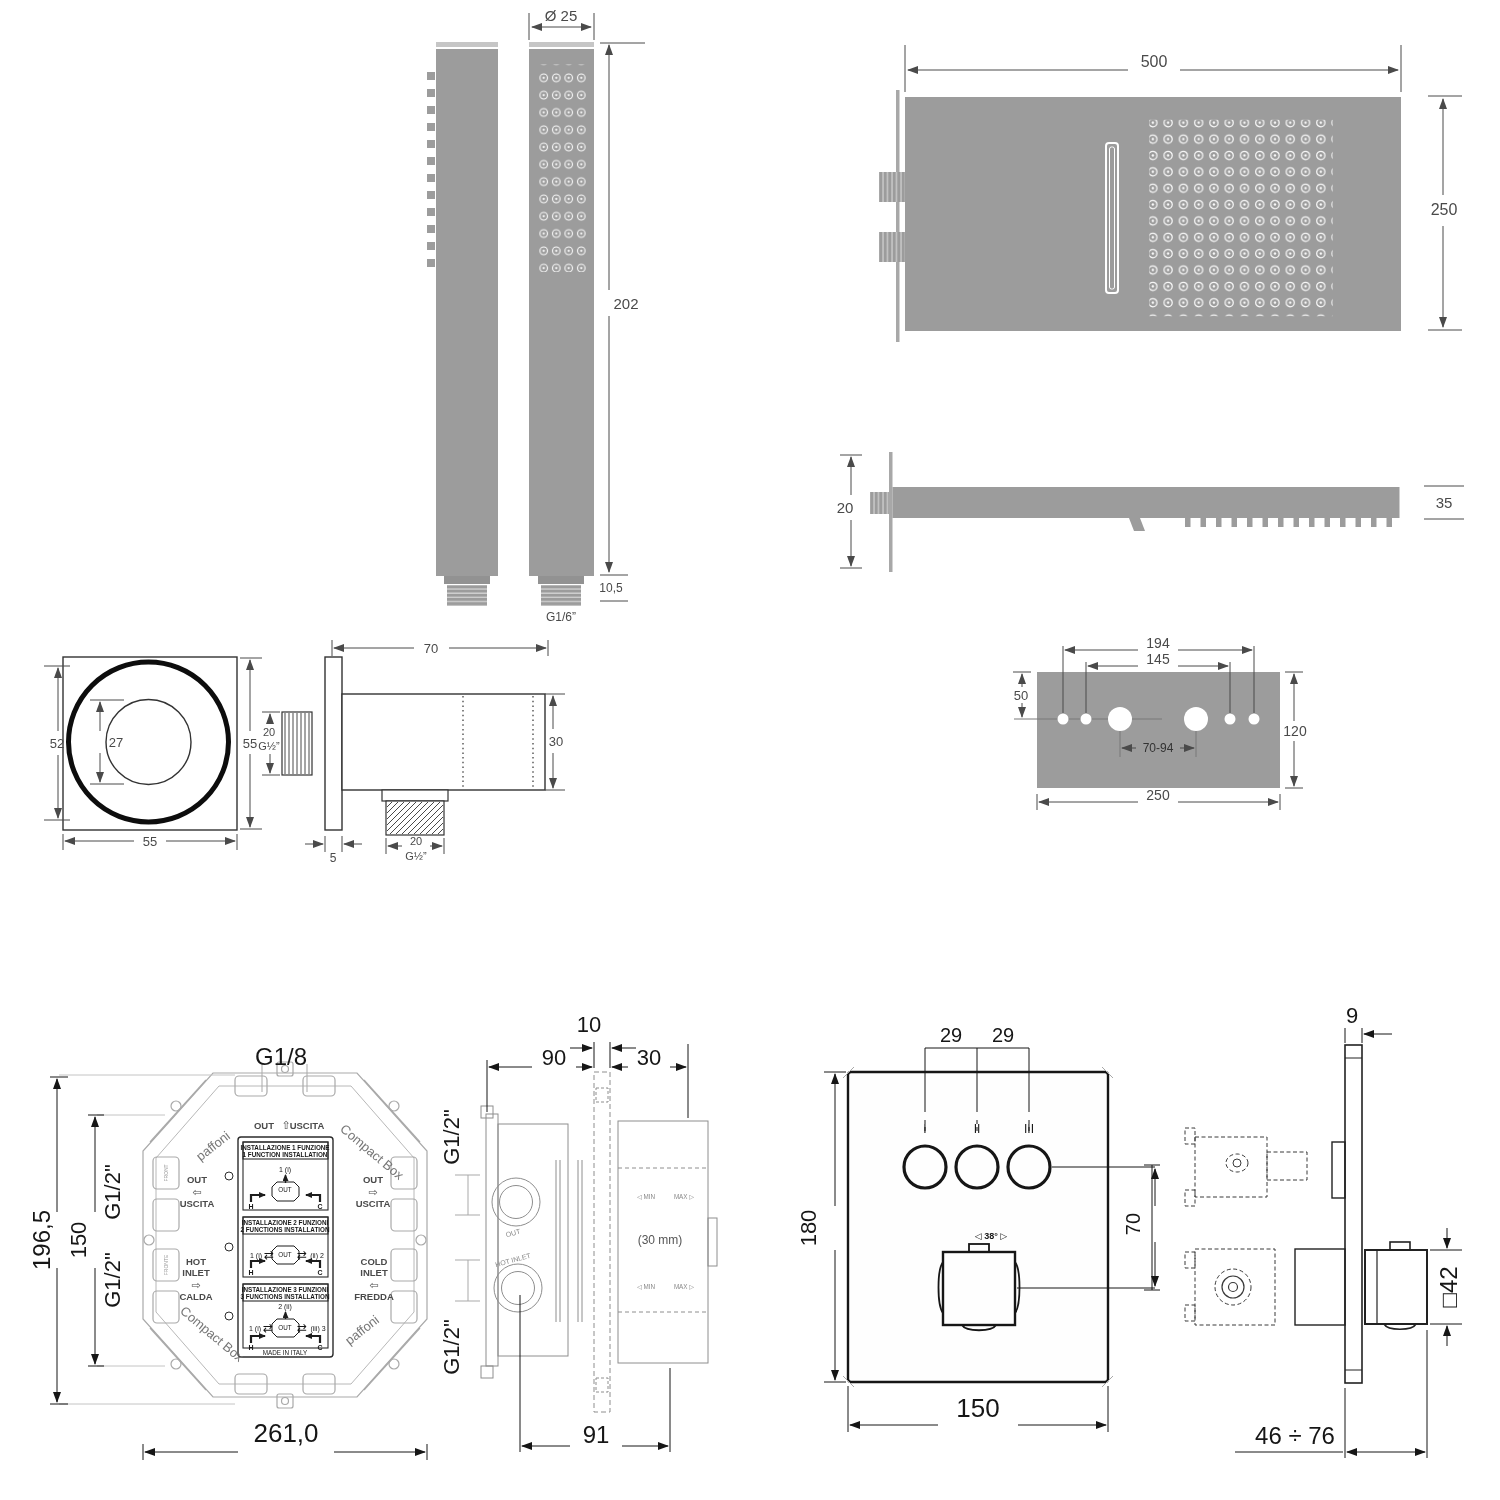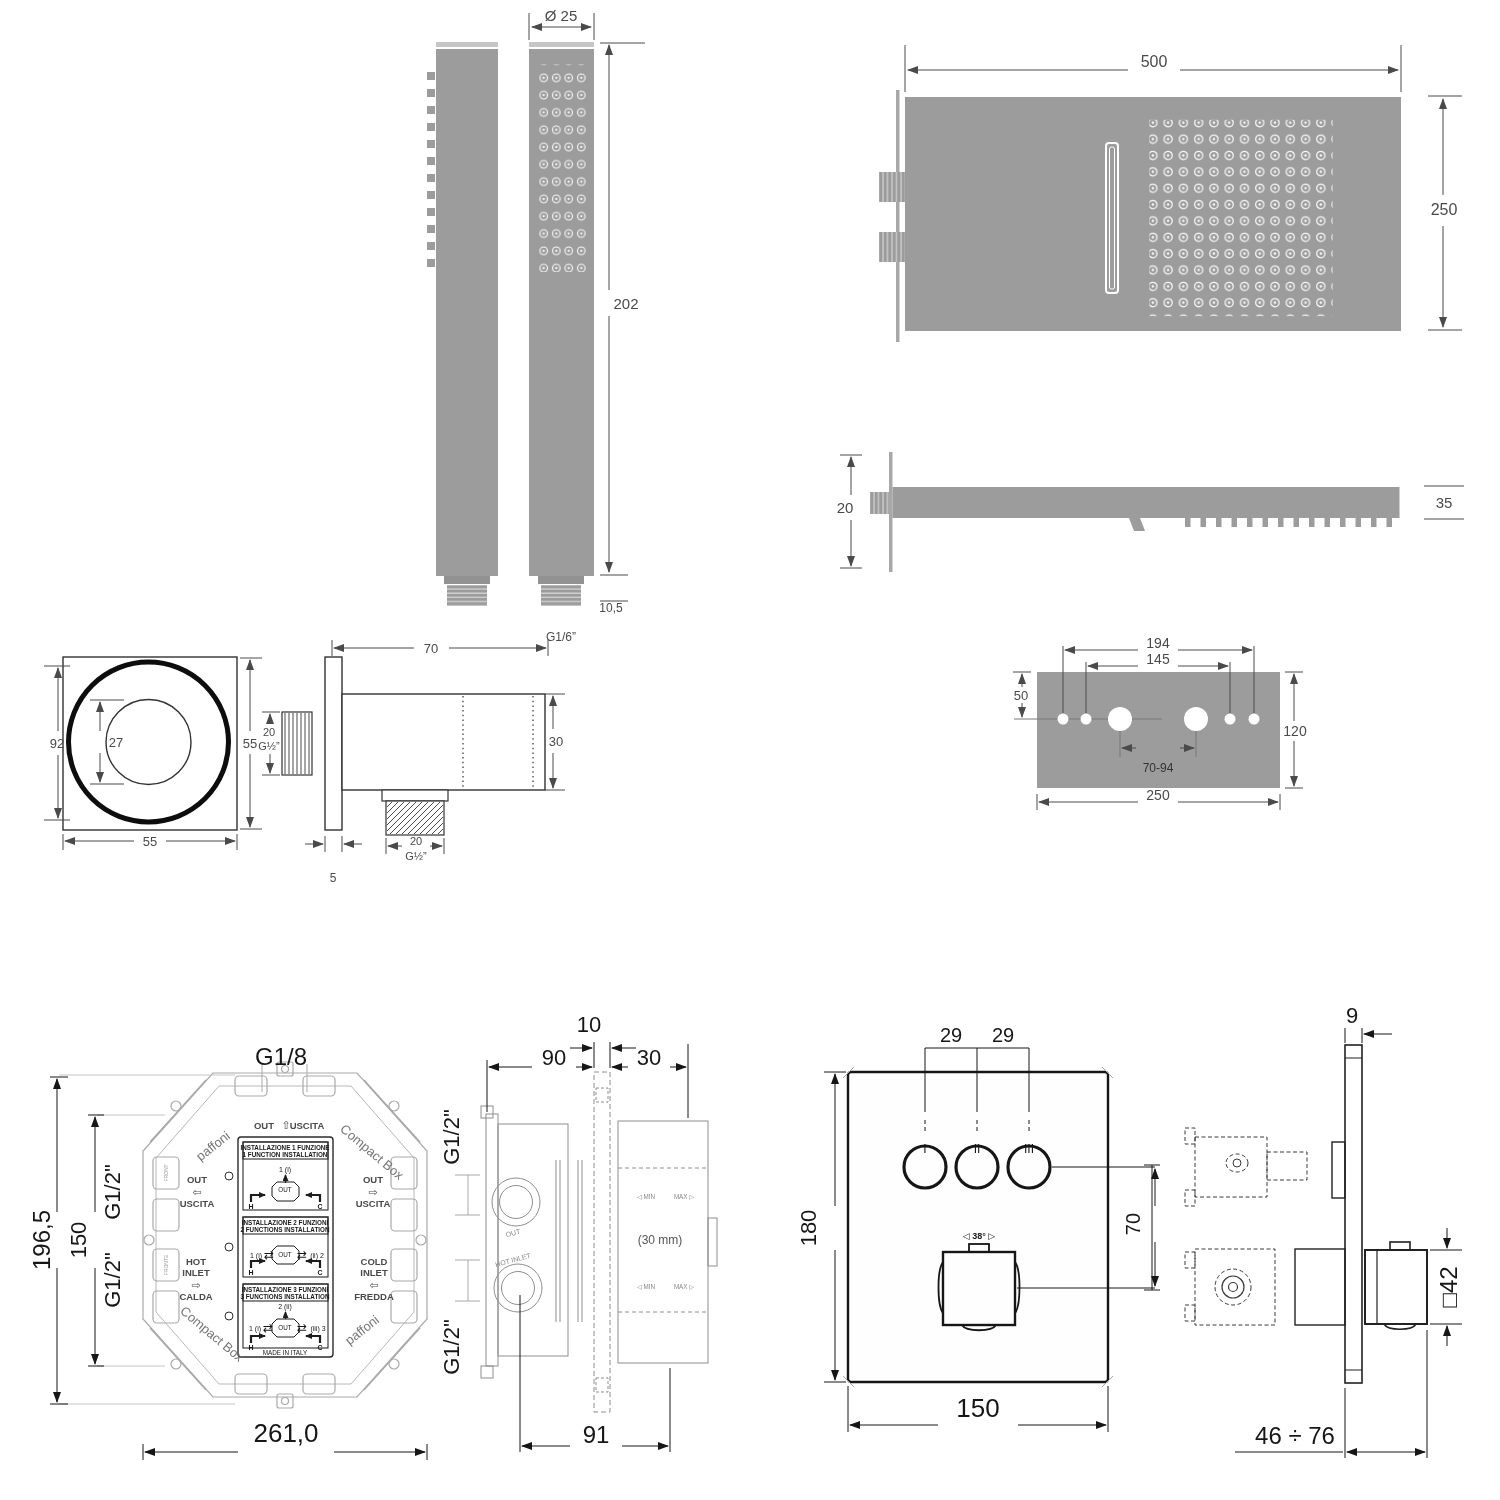--- a/index.html
+++ b/index.html
@@ -9,21 +9,21 @@
   .lb{position:absolute;white-space:nowrap;line-height:1;color:#4a4a4a;
       transform:translate(-50%,-50%);text-align:center;}
   .dark{color:#161616;}
   .g7{color:#777;} .g8{color:#888;} .g9{color:#999;}
   .b{font-weight:bold;}
   .r90{transform:translate(-50%,-50%) rotate(-90deg);}
   .rp40{transform:translate(-50%,-50%) rotate(40deg);}
   .rm38{transform:translate(-50%,-50%) rotate(-38deg);}
   .rm15{transform:translate(-50%,-50%) rotate(-15deg);}
   .f5{font-size:5px;} .f6{font-size:6.3px;} .f7{font-size:7px;} .f8{font-size:12px;}
-  .f9{font-size:9px;} .f10{font-size:9.5px;} .f11{font-size:11px;} .f12{font-size:12px;margin-top:20px;}
+  .f9{font-size:9px;margin-left:12px;} .f10{font-size:9.5px;} .f11{font-size:11px;} .f12{font-size:12px;}
   .f13{font-size:13px;} .f14{font-size:14px;} .f15{font-size:15px;} .f16{font-size:16px;}
   .f20{font-size:20px;} .f22{font-size:22px;} .f24{font-size:24px;} .f26{font-size:26px;}
 </style>
 </head>
 <body>
 
 <div id="canvas">
 
 <svg id="art" width="1500" height="1500" viewBox="0 0 1500 1500">
 <defs>
@@ -461,21 +461,21 @@
 <div class="lb f15" style="left:626px;top:303px">202</div>
 <div class="lb f12" style="left:611px;top:588px">10,5</div>
 <div class="lb f12" style="left:561px;top:617px">G1/6”</div>
 
 <div class="lb f16" style="left:1154px;top:62px">500</div>
 <div class="lb f16" style="left:1444px;top:210px">250</div>
 
 <div class="lb f15" style="left:845px;top:507px">20</div>
 <div class="lb f15" style="left:1444px;top:502px">35</div>
 
-<div class="lb f13" style="left:57px;top:743px">92</div>
+<div class="lb f13" style="left:57px;top:743px">52</div>
 <div class="lb f13" style="left:116px;top:742px">27</div>
 <div class="lb f13" style="left:250px;top:743px">55</div>
 <div class="lb f13" style="left:150px;top:841px">55</div>
 <div class="lb f11" style="left:269px;top:732px">20</div>
 <div class="lb f11" style="left:269px;top:746px">G½”</div>
 
 <div class="lb f13" style="left:431px;top:648px">70</div>
 <div class="lb f13" style="left:556px;top:741px">30</div>
 <div class="lb f12" style="left:333px;top:858px">5</div>
 <div class="lb f11" style="left:416px;top:841px">20</div>

